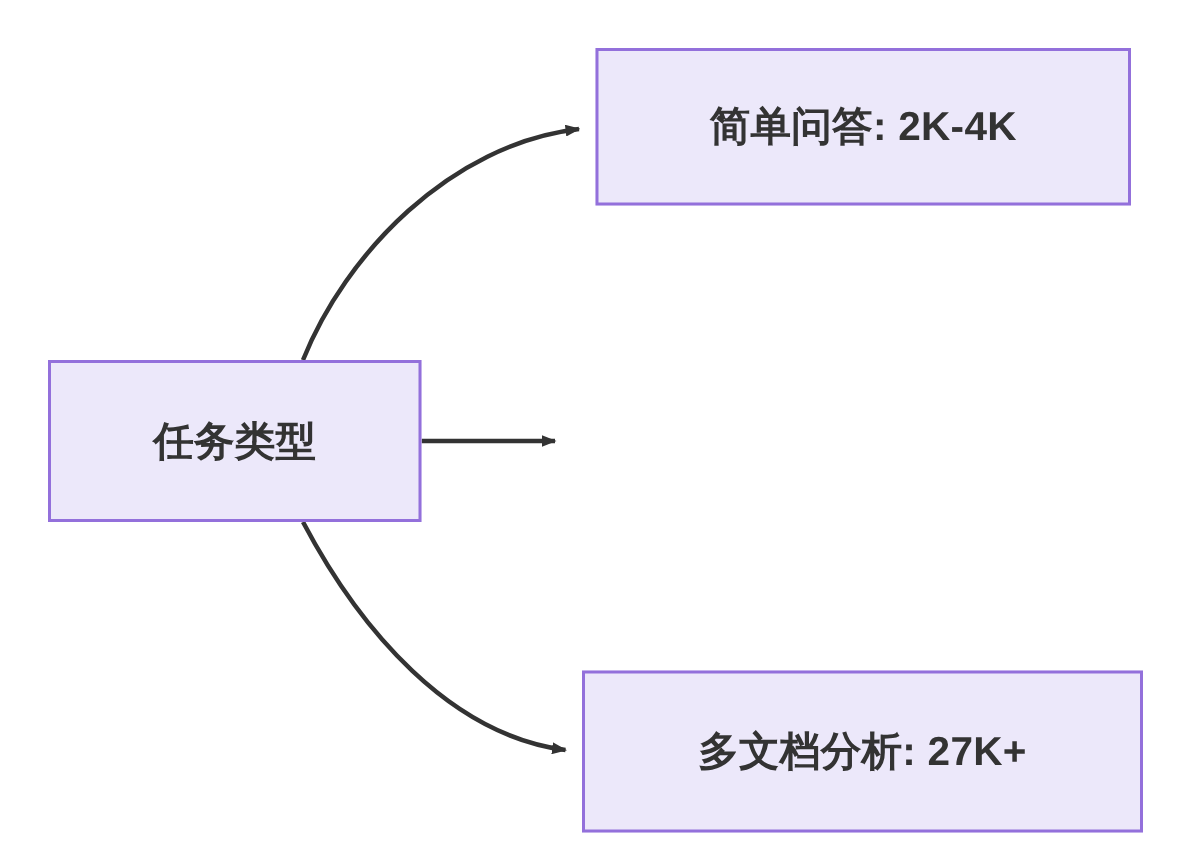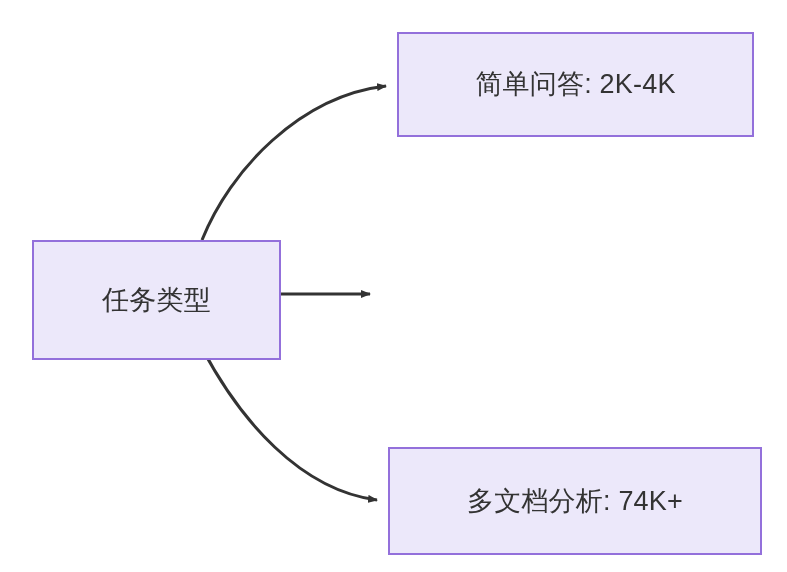--- a/index.html
+++ b/index.html
@@ -28,33 +28,34 @@
   }
   .node {
     position: absolute;
     box-sizing: border-box;
     background: #ece8fa;
     border: 2px solid #9370db;
     display: flex;
     align-items: center;
     justify-content: center;
     text-align: center;
+    font-weight: bold;
   }
   .node-label {
     color: #333333;
     font-size: 27px;
     line-height: 1.2;
     letter-spacing: 0.2px;
     white-space: nowrap;
   }
   #node-root {
     left: 32px;
     top: 240px;
     width: 249px;
-    height: 120px;
+    height: 108px;
   }
   #node-simple-qa {
     left: 397px;
     top: 32px;
     width: 357px;
     height: 105px;
   }
   #node-doc-summary {
     left: 381px;
     top: 240px;
@@ -90,16 +91,16 @@
   <div class="node" id="node-root">
     <span class="node-label">任务类型</span>
   </div>
 
   <div class="node" id="node-simple-qa">
     <span class="node-label">简单问答: 2K-4K</span>
   </div>
 
 
   <div class="node" id="node-multi-doc">
-    <span class="node-label">多文档分析: 74K+</span>
+    <span class="node-label">多文档分析: 27K+</span>
   </div>
 
 </div>
 
 </body></html>

